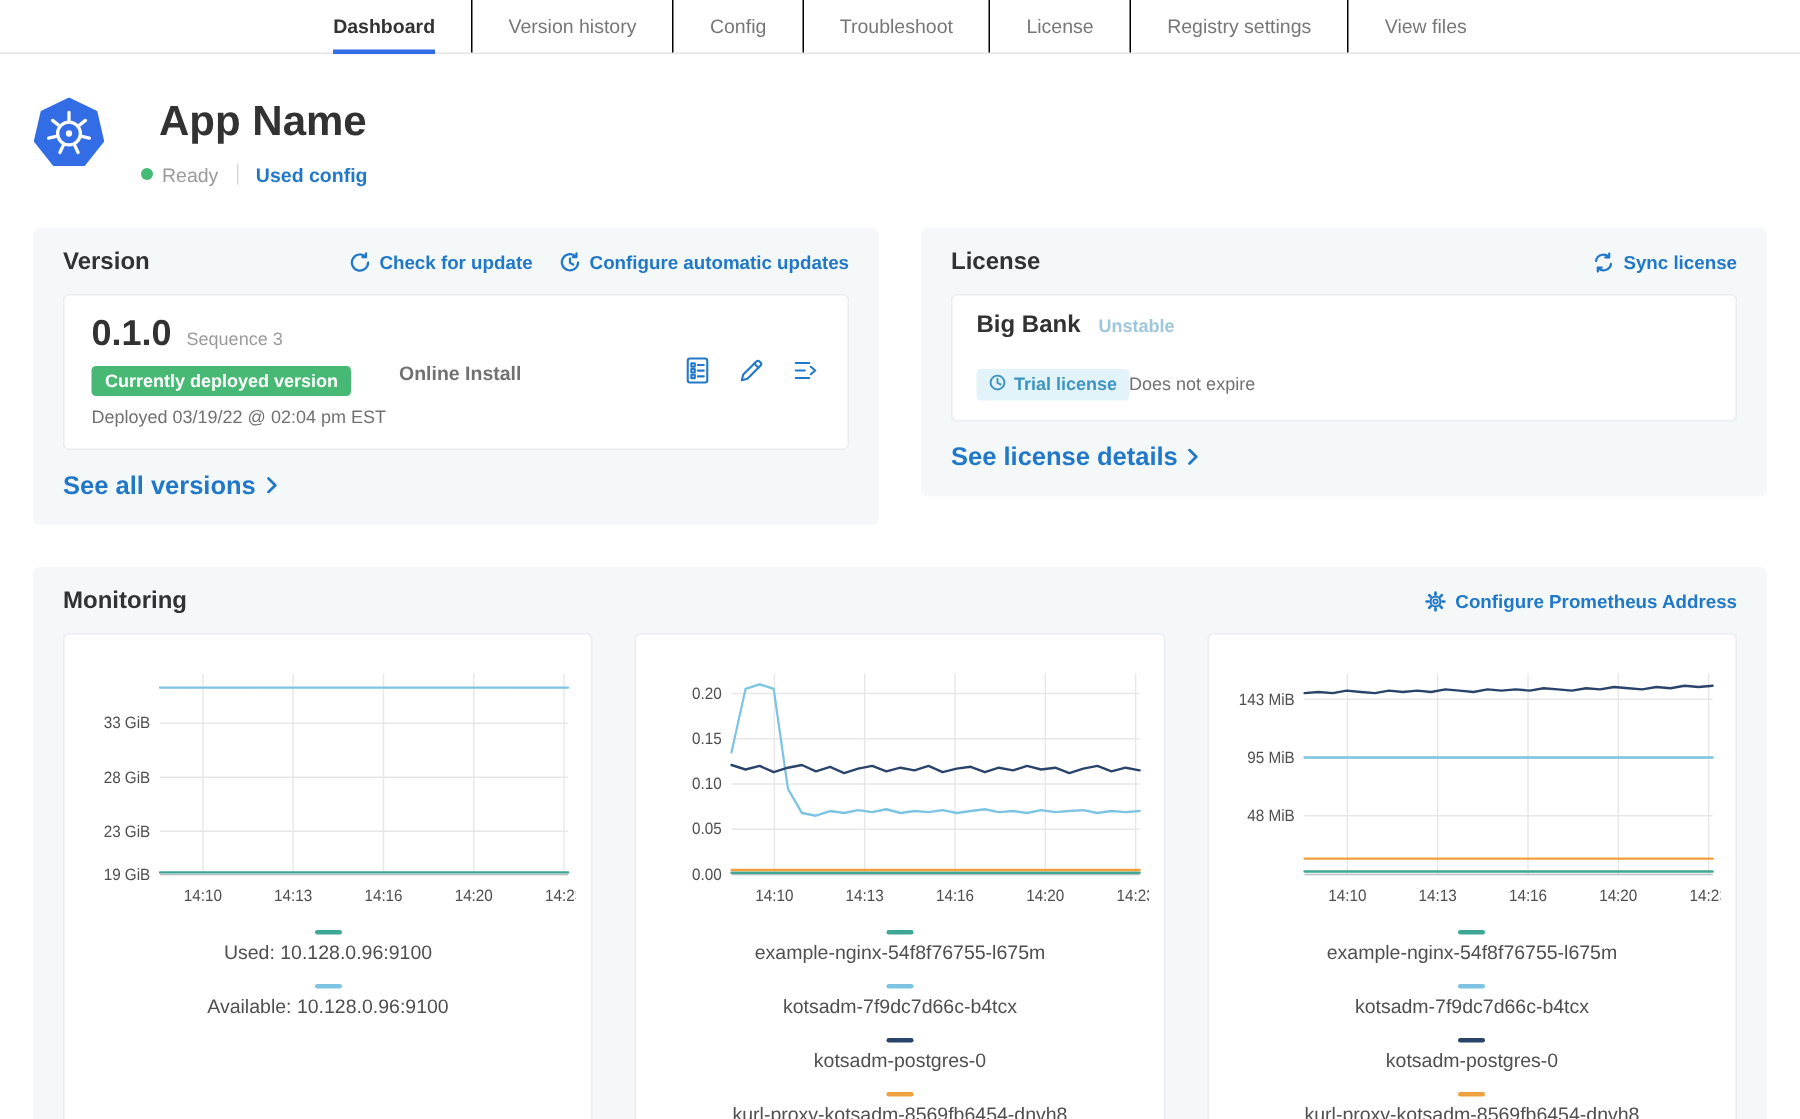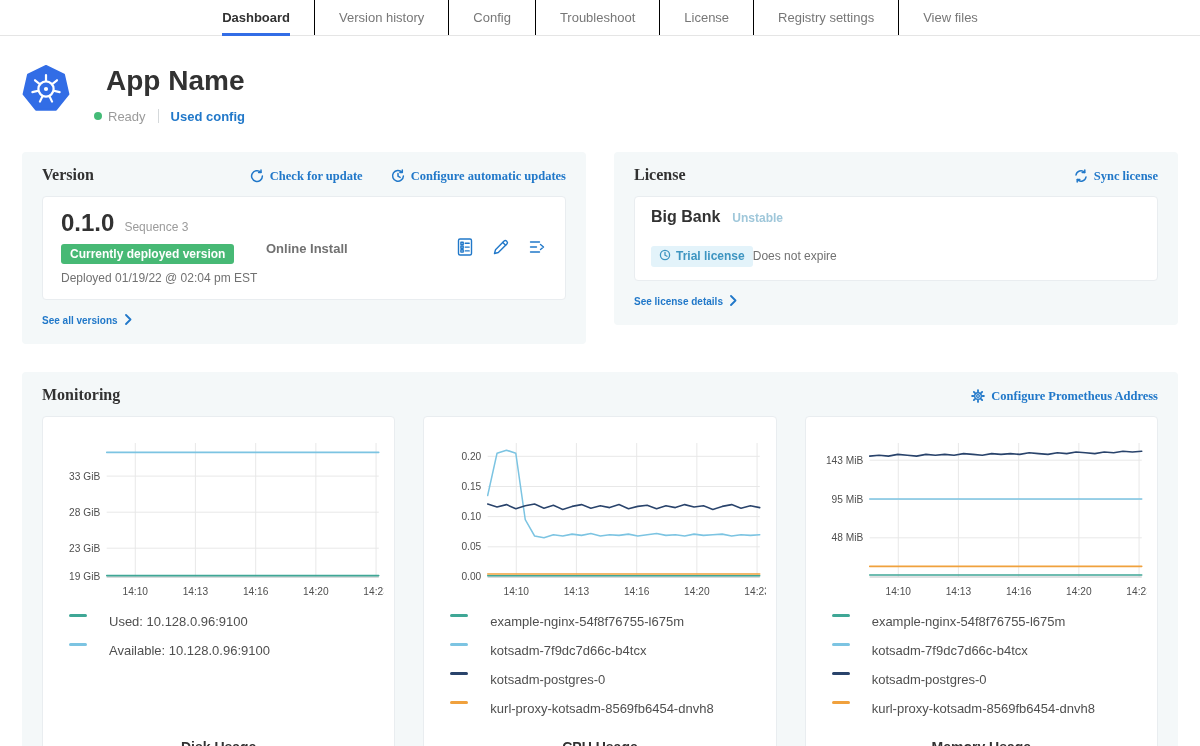--- a/index.html
+++ b/index.html
@@ -22,56 +22,56 @@
   .app-meta { display:flex; align-items:center; gap:12px; margin-top:5px; font-size:13px; color:#9b9b9b; }
   .status { display:flex; align-items:center; gap:6px; }
   .dot { width:8px; height:8px; border-radius:50%; background:#44bb77; }
   .vsep { width:1px; height:14px; background:#d5d9db; }
   a.blue-link { color:#2178c9; text-decoration:none; font-weight:600; cursor:pointer; }
 
   
   .cards-row { display:flex; gap:28px; margin-top:28px; align-items:flex-start; }
   .card { background:#f4f8f9; border-radius:4px; padding:14px 20px 16px; }
   .cards-row .card { flex:1; }
-  .card-head { display:flex; justify-content:space-between; align-items:flex-end; margin-bottom:12px;font-family:Liberation Serif, serif; }
+  .card-head { display:flex; justify-content:space-between; align-items:center; margin-bottom:12px; }
   .card-title { font-size:16px; font-weight:700; margin:0; }
-  .head-links { display:flex; align-items:center; gap:28px; }
+  .head-links { display:flex; align-items:center; gap:18px; }
   .icon-link { display:inline-flex; align-items:center; gap:6px; font-size:12.5px; font-weight:700; color:#2178c9; text-decoration:none; cursor:pointer; }
   .icon-link svg { display:block; }
   .white-box { background:#fff; border:1px solid #e9edf0; border-radius:4px; }
 
   
   .version-box { display:flex; align-items:flex-start; padding:12px 18px 14px; }
   .v-left { display:flex; flex-direction:column; gap:7px; min-width:205px; }
   .v-num-row { display:flex; align-items:baseline; gap:10px; }
   .v-num { font-size:24px; font-weight:700; }
   .v-seq { font-size:12px; color:#9b9b9b; }
   .badge-green { display:inline-block; width:fit-content; background:#47b975; color:#fff; font-size:12px; font-weight:700; padding:3px 9px; border-radius:3px; }
   .v-deployed { font-size:12px; color:#717171; }
   .v-mid { flex:1; padding-top:32px; font-size:13px; font-weight:600; color:#717171; }
   .v-icons { display:flex; gap:16px; padding-top:28px; }
   .v-icons a { color:#2178c9; cursor:pointer; }
-  .see-link { display:inline-flex; align-items:center; gap:7px; margin-top:14px; font-size:10px; font-weight:700; color:#2178c9; text-decoration:none; cursor:pointer; }
+  .see-link { display:inline-flex; align-items:center; gap:7px; margin-top:14px; font-size:17px; font-weight:700; color:#2178c9; text-decoration:none; cursor:pointer; }
 
   
   .license-box { padding:11px 16px 13px; }
   .lic-name-row { display:flex; align-items:baseline; gap:12px; }
   .lic-name { font-size:16px; font-weight:700; }
   .lic-channel { font-size:12px; font-weight:600; color:#9fc7da; }
   .lic-meta { display:flex; align-items:center; gap:0; margin-top:20px; }
   .badge-trial { display:inline-flex; align-items:center; gap:5px; background:#e3f3fa; color:#3e95c1; font-size:12px; font-weight:600; padding:3px 8px; border-radius:3px; }
   .lic-exp { font-size:12px; color:#717171; }
 
   
   .monitoring { margin-top:28px; }
   .charts-row { display:flex; gap:28px; margin-top:4px; }
   .chart-box { flex:1; background:#fff; border:1px solid #e9edf0; border-radius:4px; padding:14px 10px 14px; display:flex; flex-direction:column; }
   svg.chart { width:100%; height:172px; display:block; }
   .legend { padding:4px 16px 0; }
-  .legend-item { display:flex; align-items:flex-start; gap:22px; padding:7px 0; font-size:13px; color:#4f4f4f; }
+  .legend-item { display:flex; align-items:center; gap:4px; padding:7px 0; font-size:13px; color:#4f4f4f;flex-direction:column; }
   .legend-item .dash { width:18px; height:3px; border-radius:2px; flex:0 0 auto; }
   .chart-title { margin-top:auto; padding-top:16px; text-align:center; font-size:14px; font-weight:700; color:#323232; }
 
   .grid { stroke:#e7e7e7; stroke-width:1; }
   .axis { stroke:#bcc1c4; stroke-width:1; }
   .ytick { fill:#4f4f4f; font-size:11px; text-anchor:end; font-family:"Liberation Sans","DejaVu Sans",sans-serif; }
   .xtick { fill:#4f4f4f; font-size:11px; text-anchor:middle; font-family:"Liberation Sans","DejaVu Sans",sans-serif; }
 </style>
 </head>
 <body>
@@ -147,21 +147,21 @@
             </a>
           </div>
         </div>
         <div class="white-box version-box">
           <div class="v-left">
             <div class="v-num-row">
               <span class="v-num">0.1.0</span>
               <span class="v-seq">Sequence 3</span>
             </div>
             <span class="badge-green">Currently deployed version</span>
-            <div class="v-deployed">Deployed 01/19/22 @ 02:04 pm EST</div>
+            <div class="v-deployed">Deployed 03/19/22 @ 02:04 pm EST</div>
           </div>
           <div class="v-mid">Online Install</div>
           <div class="v-icons">
             <a>
               <svg viewBox="0 0 20 20" width="20" height="20" fill="none" stroke="currentColor" stroke-width="1.4" stroke-linecap="round" stroke-linejoin="round">
                 <rect x="3.5" y="2" width="13" height="16" rx="1.5"></rect>
                 <rect x="5.9" y="5.2" width="2.3" height="2.3"></rect>
                 <line x1="10.2" y1="6.3" x2="14.2" y2="6.3"></line>
                 <rect x="5.9" y="9" width="2.3" height="2.3"></rect>
                 <line x1="10.2" y1="10.1" x2="14.2" y2="10.1"></line>

